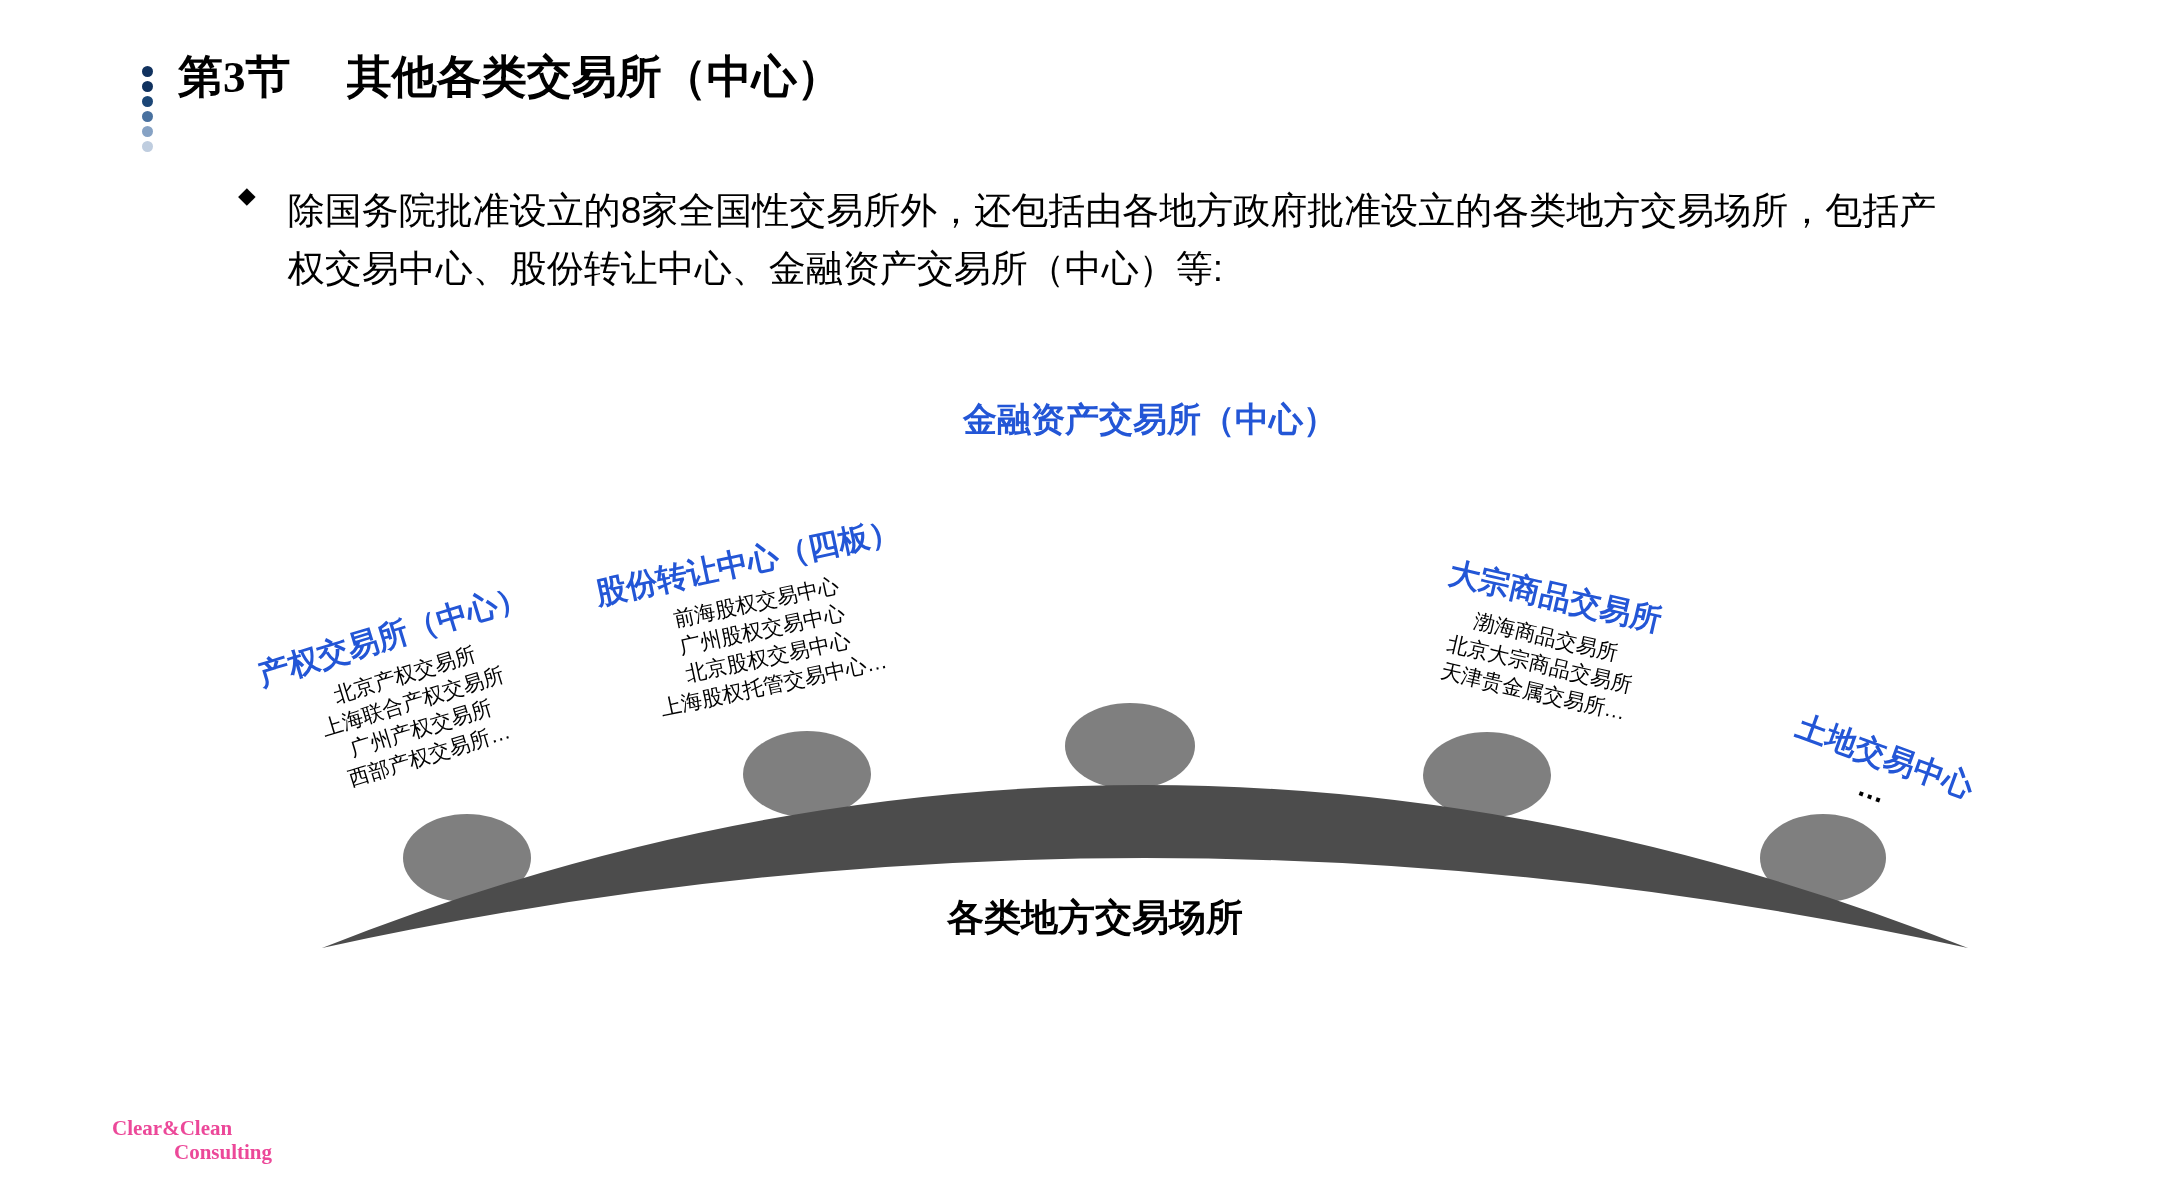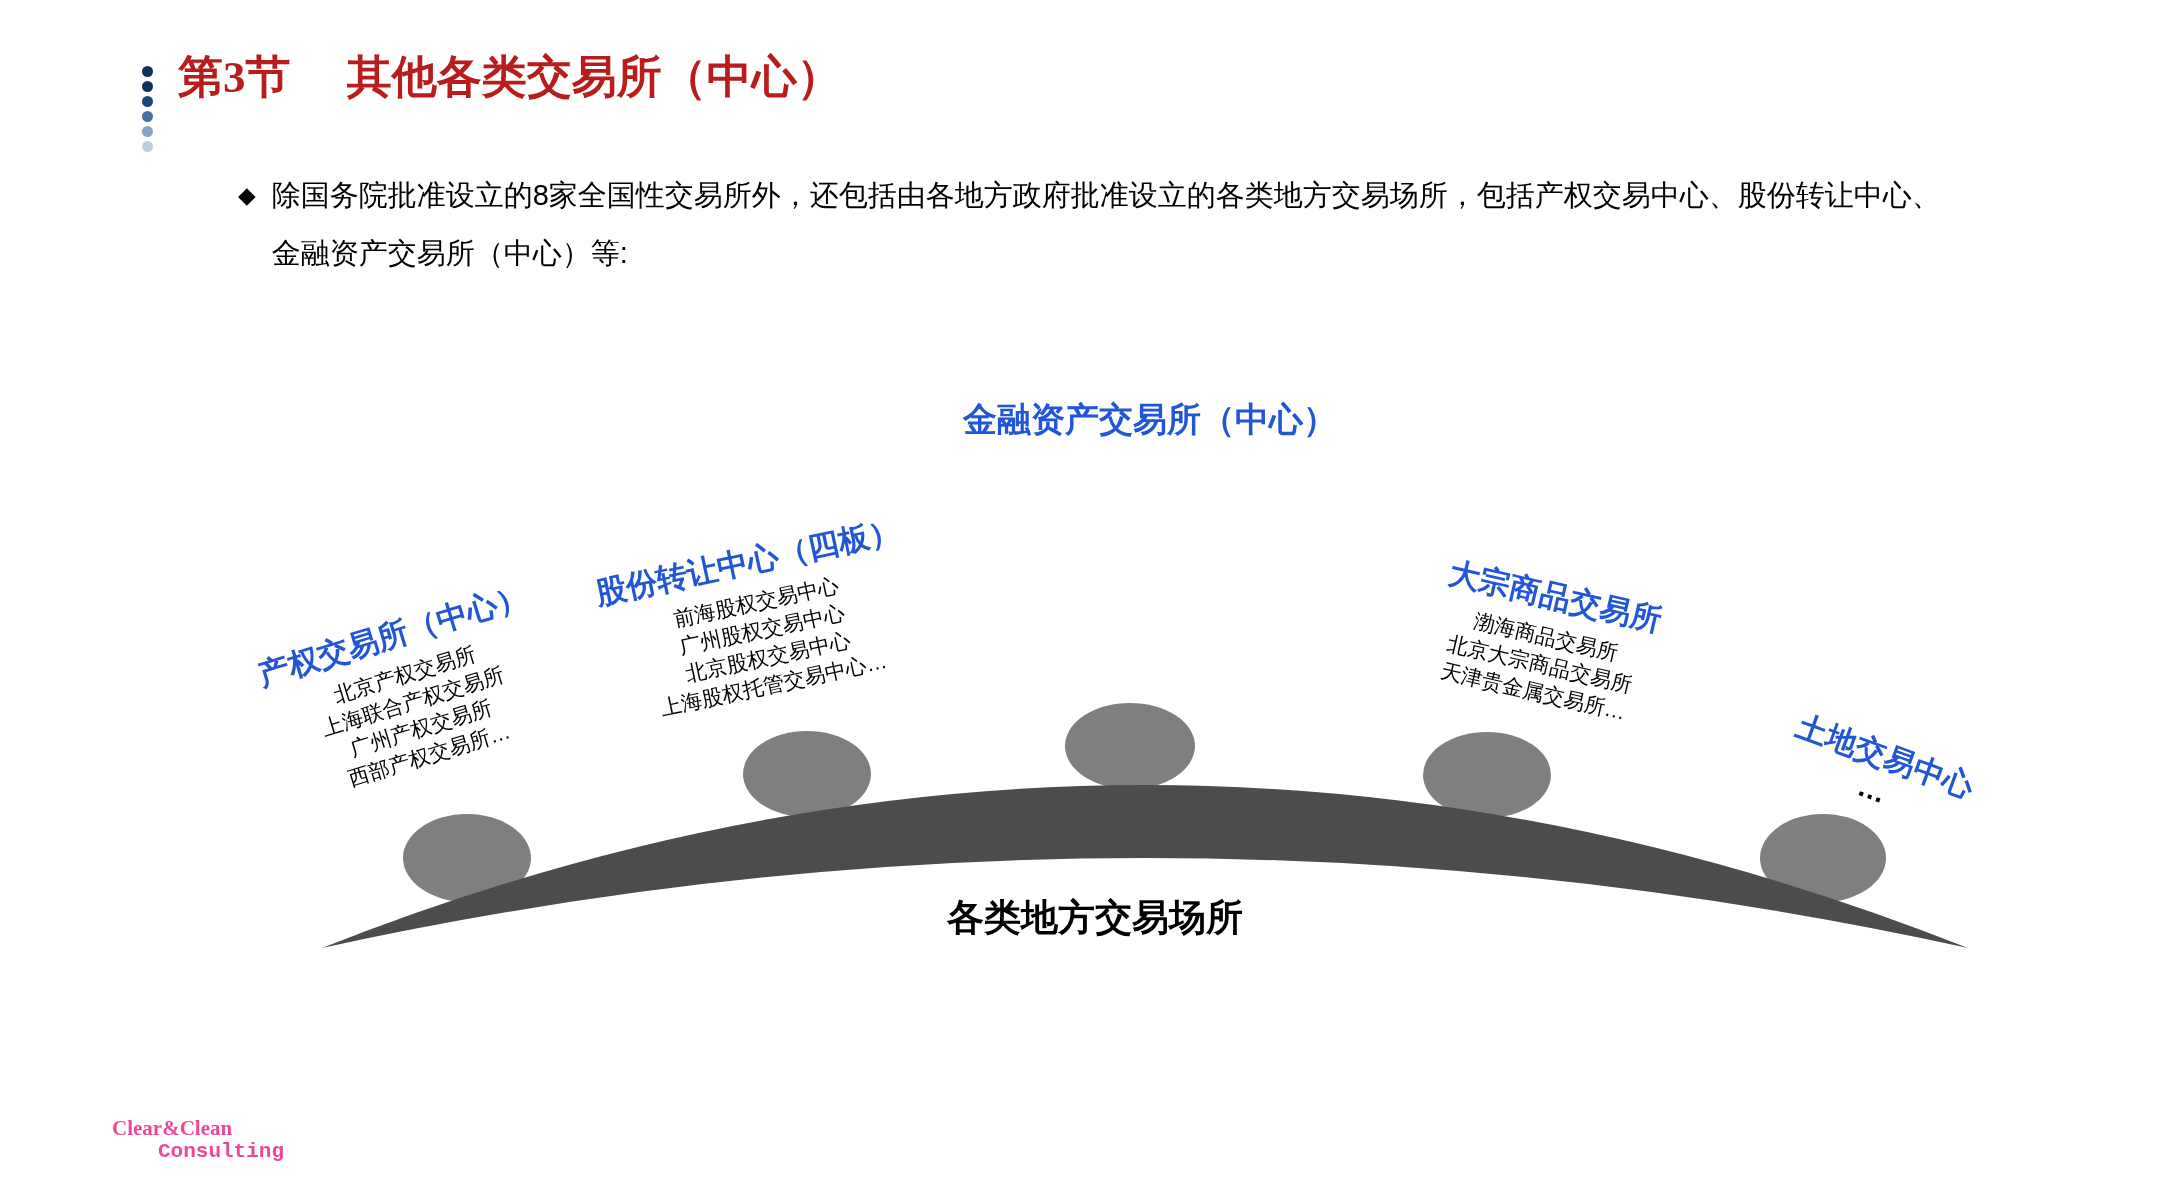--- a/index.html
+++ b/index.html
@@ -18,31 +18,31 @@
   .accent-dots span:nth-child(1){background:#10315e;}
   .accent-dots span:nth-child(2){background:#10315e;}
   .accent-dots span:nth-child(3){background:#1b4676;}
   .accent-dots span:nth-child(4){background:#49719f;}
   .accent-dots span:nth-child(5){background:#86a2c4;}
   .accent-dots span:nth-child(6){background:#bfcddf;}
 
   .section-title{
     position:absolute;left:178px;top:50px;margin:0;
     font-family:"Liberation Serif", serif;font-weight:600;
-    font-size:45px;line-height:1.2;color:#b91c1c;white-space:nowrap;text-align:right;
+    font-size:45px;line-height:1.2;color:#000000;white-space:nowrap;text-align:right;
   }
   .chapter-title{
     position:absolute;top:55px;right:28px;
     font-family:"Liberation Serif", serif;font-size:33px;color:#000;white-space:nowrap;
   }
 
   
   .intro{position:absolute;left:238px;top:166px;display:flex;gap:16px;width:1730px;}
   .intro .bullet{font-size:23px;line-height:58px;flex:0 0 auto;}
-  .intro p{margin:0;font-size:29px;line-height:58px;max-width:1680px;}
+  .intro p{margin:16px;font-size:37px;line-height:58px;max-width:1680px;}
 
   
   .arc-layer{position:absolute;left:0;top:0;}
 
   .group{position:absolute;text-align:center;}
   .group-title{font-size:31px;font-weight:700;color:#2356d6;white-space:nowrap;line-height:42px;}
   .group-items{margin-top:6px;font-size:21px;line-height:28px;color:#000;}
   .group-items div{white-space:nowrap;}
 
   .g1{left:215px;top:612px;width:390px;transform:rotate(-17deg);}
@@ -58,21 +58,21 @@
     position:absolute;left:947px;top:893px;width:410px;text-align:left;
     font-size:37px;font-weight:700;color:#000;white-space:nowrap;
   }
 
   
   .logo{
     position:absolute;left:112px;top:1116px;
     font-family:"Liberation Serif", serif;font-weight:700;
     font-size:21px;line-height:1.15;color:#ec4899;
   }
-  .logo .line2{margin-left:46px;font-family:Liberation Mono, monospace;}
+  .logo .line2{margin-left:62px;}
 </style>
 </head>
 <body>
 
 <div class="slide">
 
   <svg class="arc-layer" width="2158" height="1184" viewBox="0 0 2158 1184">
     <ellipse cx="467" cy="858" rx="64" ry="44" fill="#7f7f7f"></ellipse>
     <ellipse cx="807" cy="774" rx="64" ry="43" fill="#7f7f7f"></ellipse>
     <ellipse cx="1130" cy="746" rx="65" ry="43" fill="#7f7f7f"></ellipse>

